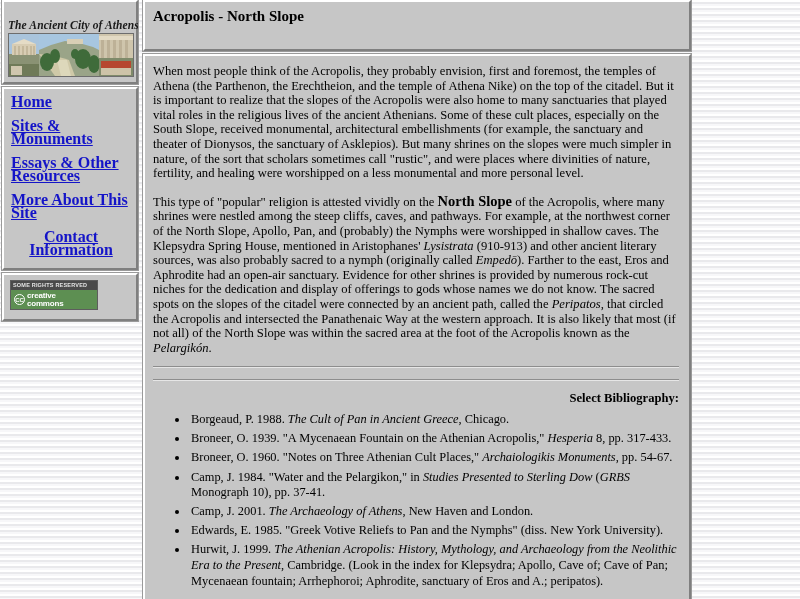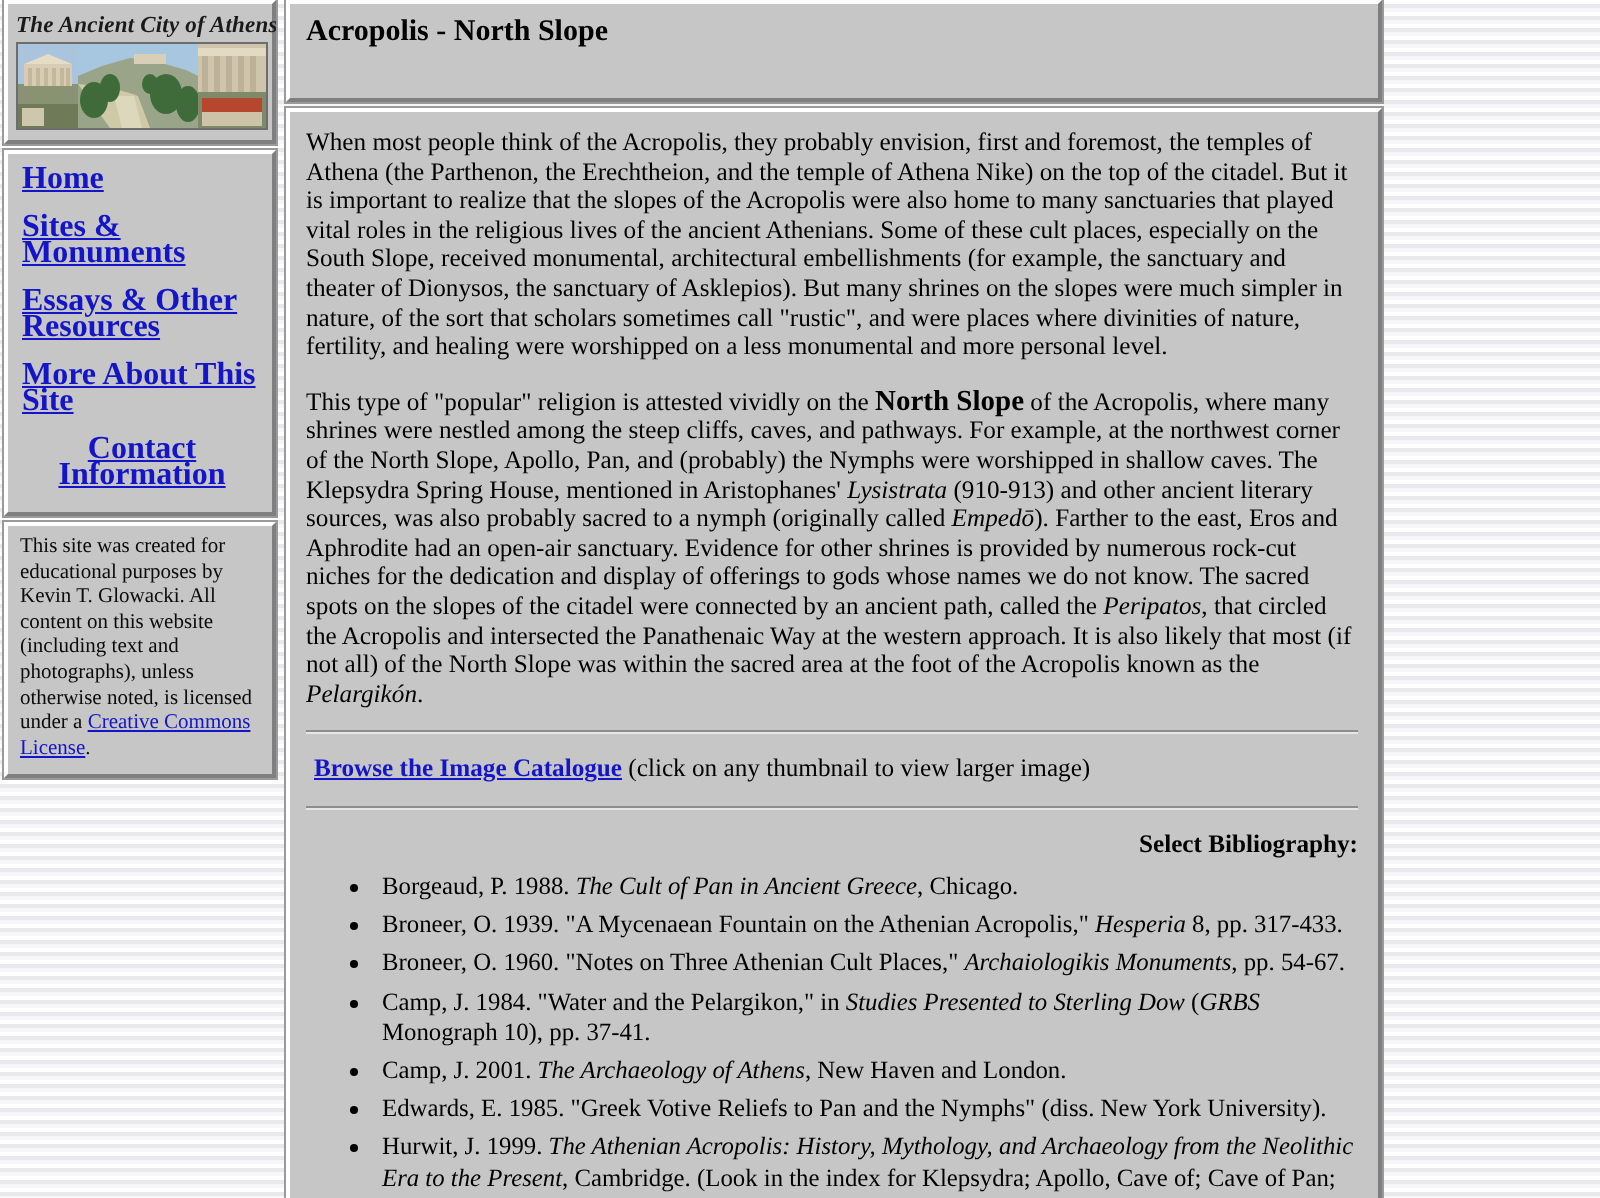--- a/index.html
+++ b/index.html
@@ -50,21 +50,21 @@
   .side-box + .side-box { margin-top: 3px; }
 
   .banner-title {
     text-align: center;
     font-family: "Liberation Serif", "DejaVu Serif", serif;
     font-style: italic;
     font-weight: bold;
     font-size: 11.5px;
     color: #1a1a1a;
     letter-spacing: .1px;
-    margin: 1px 0 2px 0;
+    margin: 13px 0 2px 0;
     white-space: nowrap;
   }
   .banner-photo {
     width: 126px;
     height: 44px;
     border: 1px solid #6d6d6d;
     box-sizing: border-box;
     display: block;
     overflow: hidden;
   }
@@ -286,40 +286,48 @@
 
     <div class="side-box nav-box">
       <a class="nav-link">Home</a>
       <a class="nav-link">Sites &amp; Monuments</a>
       <a class="nav-link">Essays &amp; Other Resources</a>
       <a class="nav-link">More About This Site</a>
       <a class="nav-link">Contact Information</a>
     </div>
 
     <div class="side-box cc-box">
-      <div class="cc-text"><span>This site was created for educational purposes by Kevin T. Glowacki. All content on this website (including text and photographs), unless otherwise noted, is licensed under a </span><a>Creative Commons License</a><span>.</span></div>
+      <div class="cc-badge">
+        <div class="cc-rights">SOME RIGHTS RESERVED</div>
+        <div class="cc-main">
+          <div class="cc-circle">CC</div>
+          <div class="cc-words">
+            <div>creative</div>
+            <div>commons</div>
+          </div>
+        </div>
+      </div>
     </div>
 
   </div>
 
   <div class="main">
 
     <div class="main-box title-box">
       <h1 class="page-title">Acropolis - North Slope</h1>
     </div>
 
     <div class="main-box body-box">
 
       <p>When most people think of the Acropolis, they probably envision, first and foremost, the temples of Athena (the Parthenon, the Erechtheion, and the temple of Athena Nike) on the top of the citadel. But it is important to realize that the slopes of the Acropolis were also home to many sanctuaries that played vital roles in the religious lives of the ancient Athenians. Some of these cult places, especially on the South Slope, received monumental, architectural embellishments (for example, the sanctuary and theater of Dionysos, the sanctuary of Asklepios). But many shrines on the slopes were much simpler in nature, of the sort that scholars sometimes call "rustic", and were places where divinities of nature, fertility, and healing were worshipped on a less monumental and more personal level.</p>
 
       <p><span>This type of "popular" religion is attested vividly on the </span><span class="big">North Slope</span><span> of the Acropolis, where many shrines were nestled among the steep cliffs, caves, and pathways. For example, at the northwest corner of the North Slope, Apollo, Pan, and (probably) the Nymphs were worshipped in shallow caves. The Klepsydra Spring House, mentioned in Aristophanes' </span><em>Lysistrata</em><span> (910-913) and other ancient literary sources, was also probably sacred to a nymph (originally called </span><em>Empedō</em><span>). Farther to the east, Eros and Aphrodite had an open-air sanctuary. Evidence for other shrines is provided by numerous rock-cut niches for the dedication and display of offerings to gods whose names we do not know. The sacred spots on the slopes of the citadel were connected by an ancient path, called the </span><em>Peripatos</em><span>, that circled the Acropolis and intersected the Panathenaic Way at the western approach. It is also likely that most (if not all) of the North Slope was within the sacred area at the foot of the Acropolis known as the </span><em>Pelargikón</em><span>.</span></p>
 
       <hr class="rule">
 
-      <div class="catalogue-line"><a class="catalogue-link">Browse the Image Catalogue</a><span> (click on any thumbnail to view larger image)</span></div>
 
       <hr class="rule">
 
       <div class="biblio-head">Select Bibliography:</div>
 
       <ul class="biblio" id="biblio-list">
           <li><span>Borgeaud, P. 1988. </span><em>The Cult of Pan in Ancient Greece</em><span>, Chicago.</span></li>
           <li><span>Broneer, O. 1939. "A Mycenaean Fountain on the Athenian Acropolis," </span><em>Hesperia</em><span> 8, pp. 317-433.</span></li>
           <li><span>Broneer, O. 1960. "Notes on Three Athenian Cult Places," </span><em>Archaiologikis Monuments</em><span>, pp. 54-67.</span></li>
           <li><span>Camp, J. 1984. "Water and the Pelargikon," in </span><em>Studies Presented to Sterling Dow</em><span> (</span><em>GRBS</em><span> Monograph 10), pp. 37-41.</span></li>

